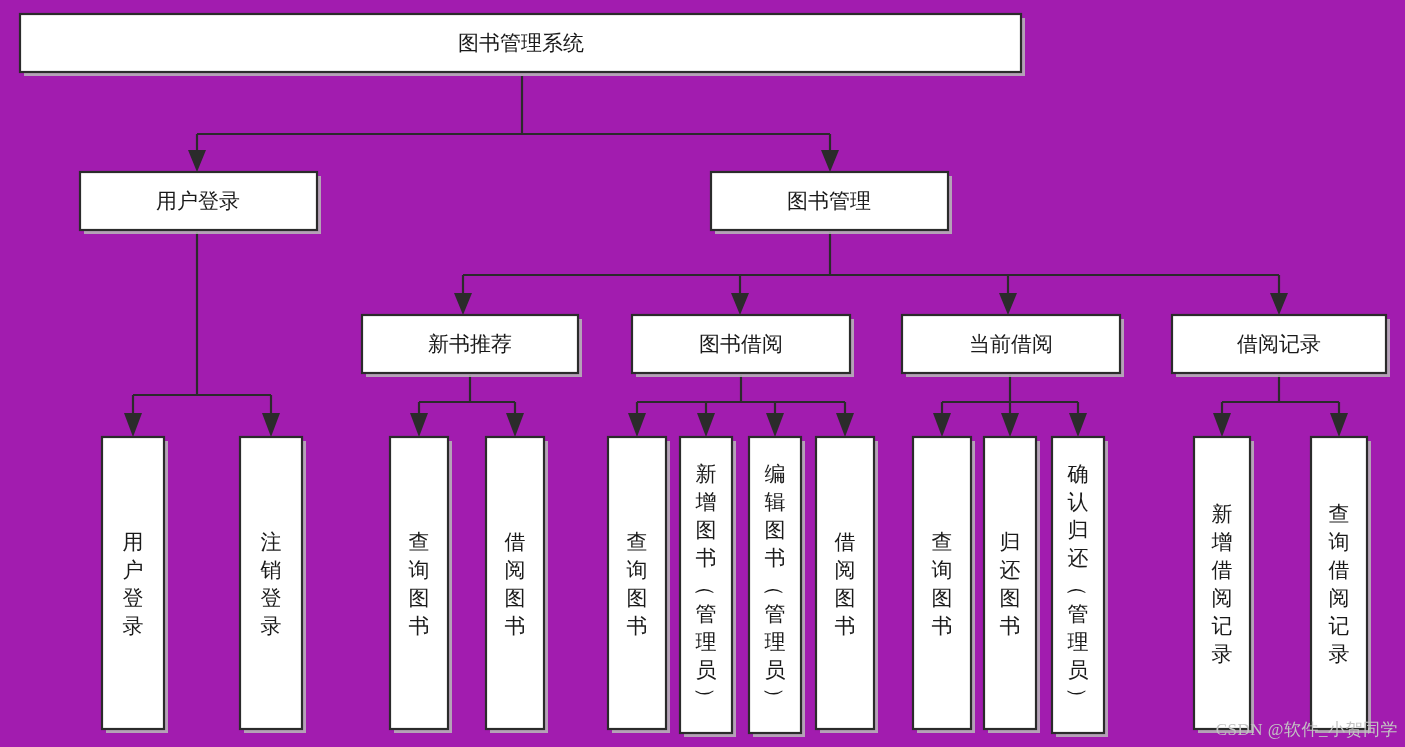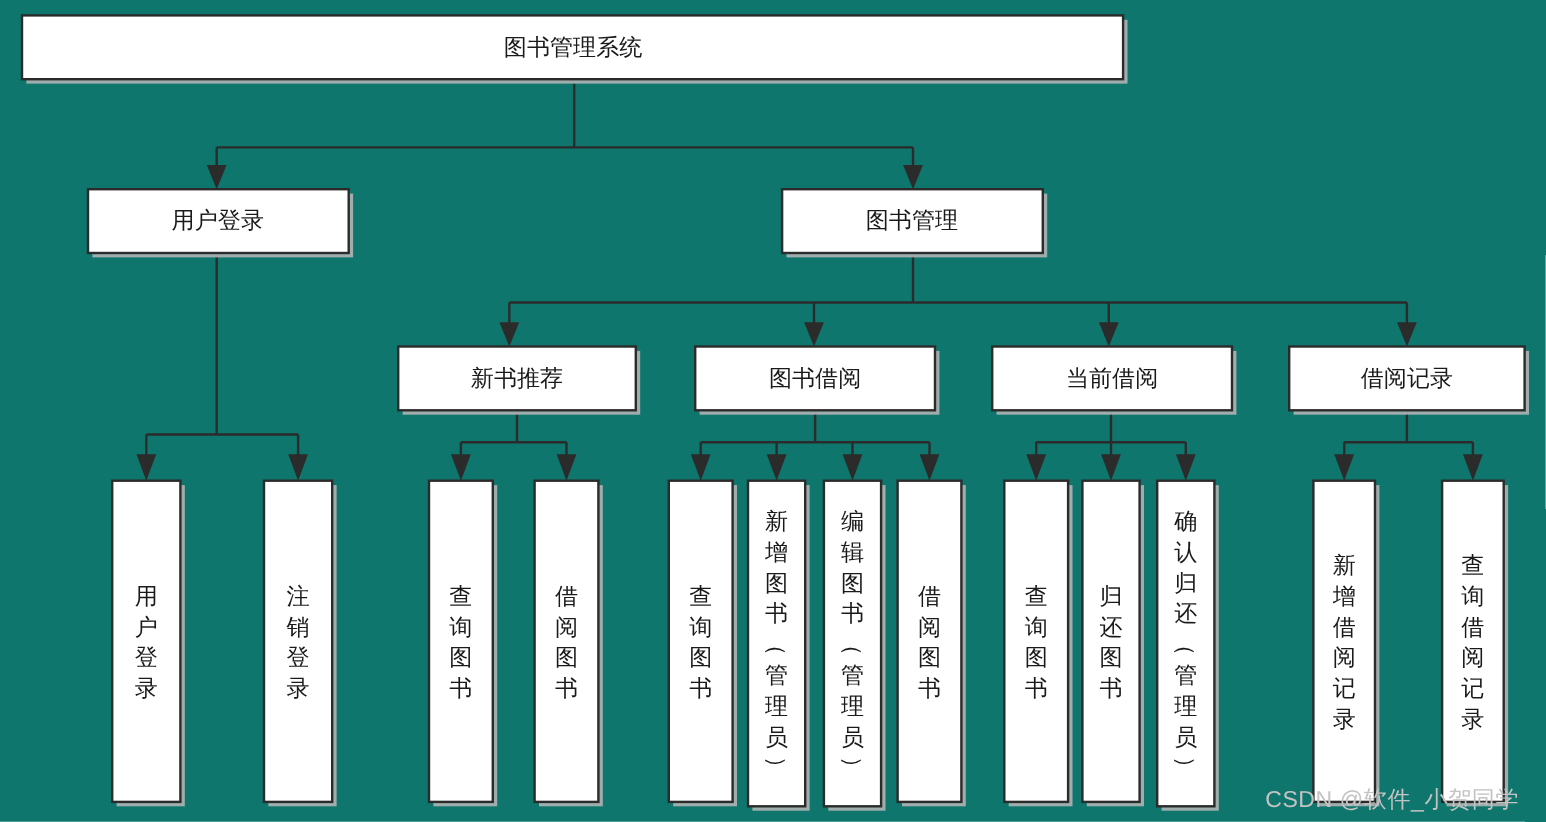--- a/index.html
+++ b/index.html
@@ -10,21 +10,21 @@
   body {
     width: 1405px;
     height: 747px;
     font-family: "Liberation Sans", "DejaVu Sans", sans-serif;
     overflow: hidden;
   }
   #diagram-root {
     position: relative;
     width: 1405px;
     height: 747px;
-    background: #0f766e;
+    background: #a21caf;
   }
   svg#tree-svg {
     position: absolute;
     left: 0;
     top: 0;
     width: 1405px;
     height: 747px;
     display: block;
   }
   .node-box {
@@ -55,24 +55,24 @@
     dominant-baseline: middle;
   }
   .leaf-label-char {
     fill: #1a1a1a;
     font-family: "Liberation Sans", "DejaVu Sans", sans-serif;
     font-size: 21px;
     text-anchor: middle;
   }
   .watermark-text {
     position: absolute;
-    right: 24px;
+    right: 7px;
     bottom: 6px;
-    font-family: Liberation Sans, sans-serif;
-    font-size: 21px;
+    font-family: Liberation Serif, serif;
+    font-size: 17px;
     color: #c3c3c3;
     letter-spacing: 0.5px;
     white-space: nowrap;
     user-select: none;
   }
 </style>
 </head>
 <body>
 
 <div id="diagram-root">

